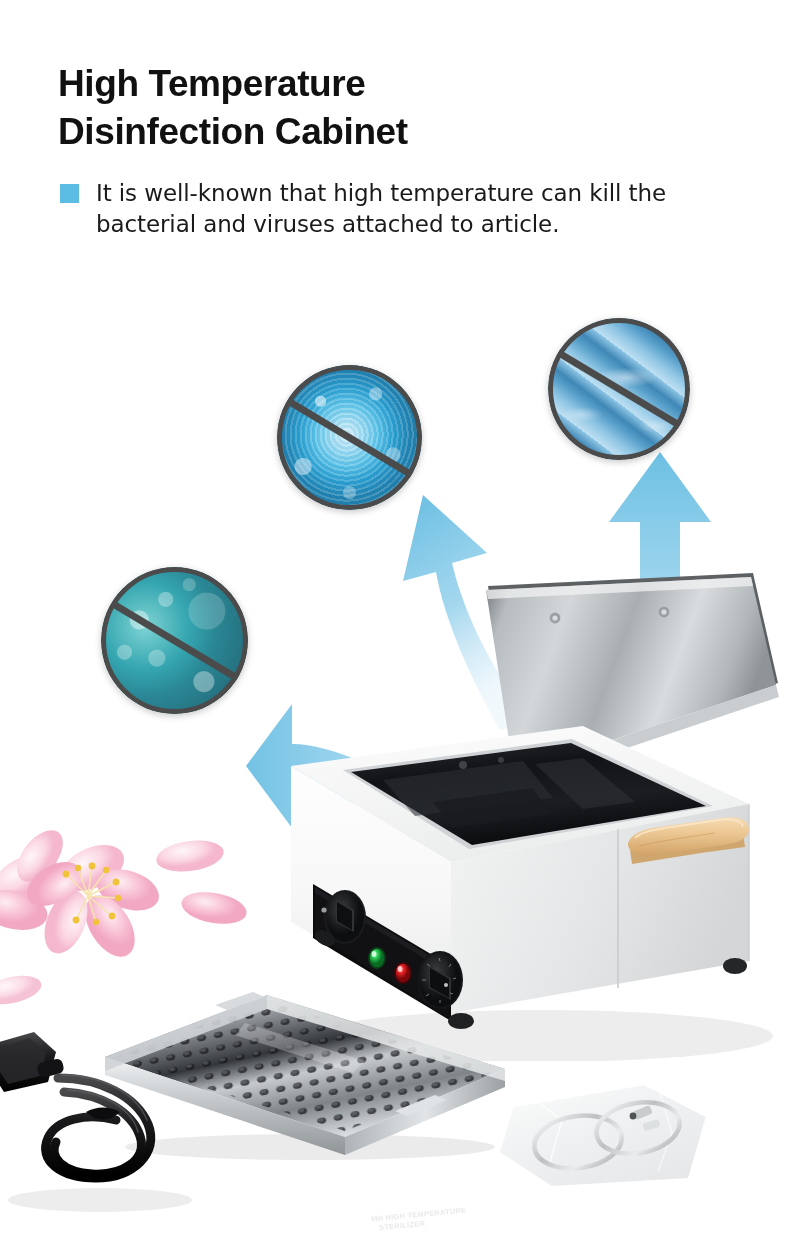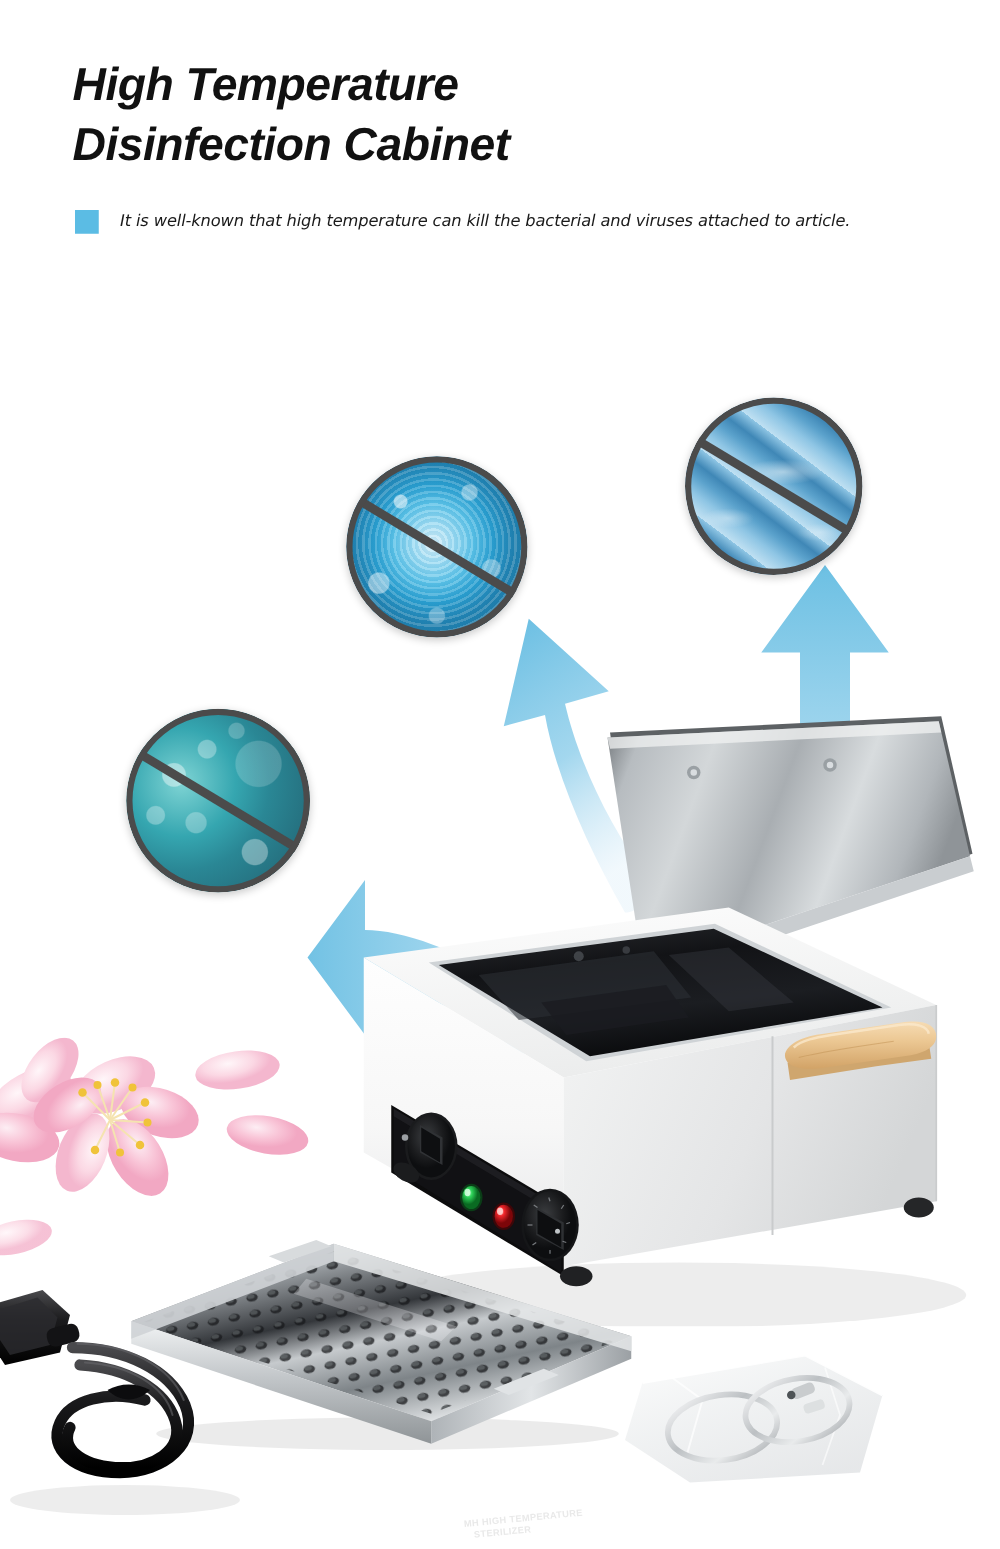--- a/index.html
+++ b/index.html
@@ -2,26 +2,26 @@
 <html><head>
 <meta charset="utf-8">
 <style>
   * { margin:0; padding:0; box-sizing:border-box; }
   html,body { width:800px; height:1239px; background:#ffffff; }
   body { font-family:"Liberation Sans", sans-serif; position:relative; overflow:hidden; }
 
   .page { position:relative; width:800px; height:1239px; background:#fff; }
 
   
-  .header { position:absolute; left:58px; top:44px; width:700px;font-style:italic; }
+  .header { position:absolute; left:58px; top:60px; width:700px; }
   .title { font-size:37px; font-weight:bold; line-height:48px; color:#111; letter-spacing:-0.4px; }
   .bullets { margin-top:22px; }
   .bullet-row { position:relative; padding-left:38px; margin-bottom:9px; }
   .bullet-sq { position:absolute; left:2px; top:6px; width:19px; height:19px; background:#5bbce4; }
-  .bullet-text { font-size:13px; line-height:31px; color:#1a1a1a; font-family:"DejaVu Sans", sans-serif; letter-spacing:-0.1px; }
+  .bullet-text { font-size:23px; line-height:31px; color:#1a1a1a; font-family:"DejaVu Sans", sans-serif; letter-spacing:-0.1px; }
 
   
   .scene { position:absolute; left:0; top:300px; width:800px; height:939px; }
 
   
   .germ { position:absolute; border-radius:50%; overflow:hidden;
           box-shadow:0 2px 7px rgba(0,0,0,.22); }
   .germ .inner { position:absolute; inset:0; border-radius:50%; }
   .germ .ring { position:absolute; inset:0; border-radius:50%;
                 border:5px solid #4b4b4b; box-sizing:border-box; }

